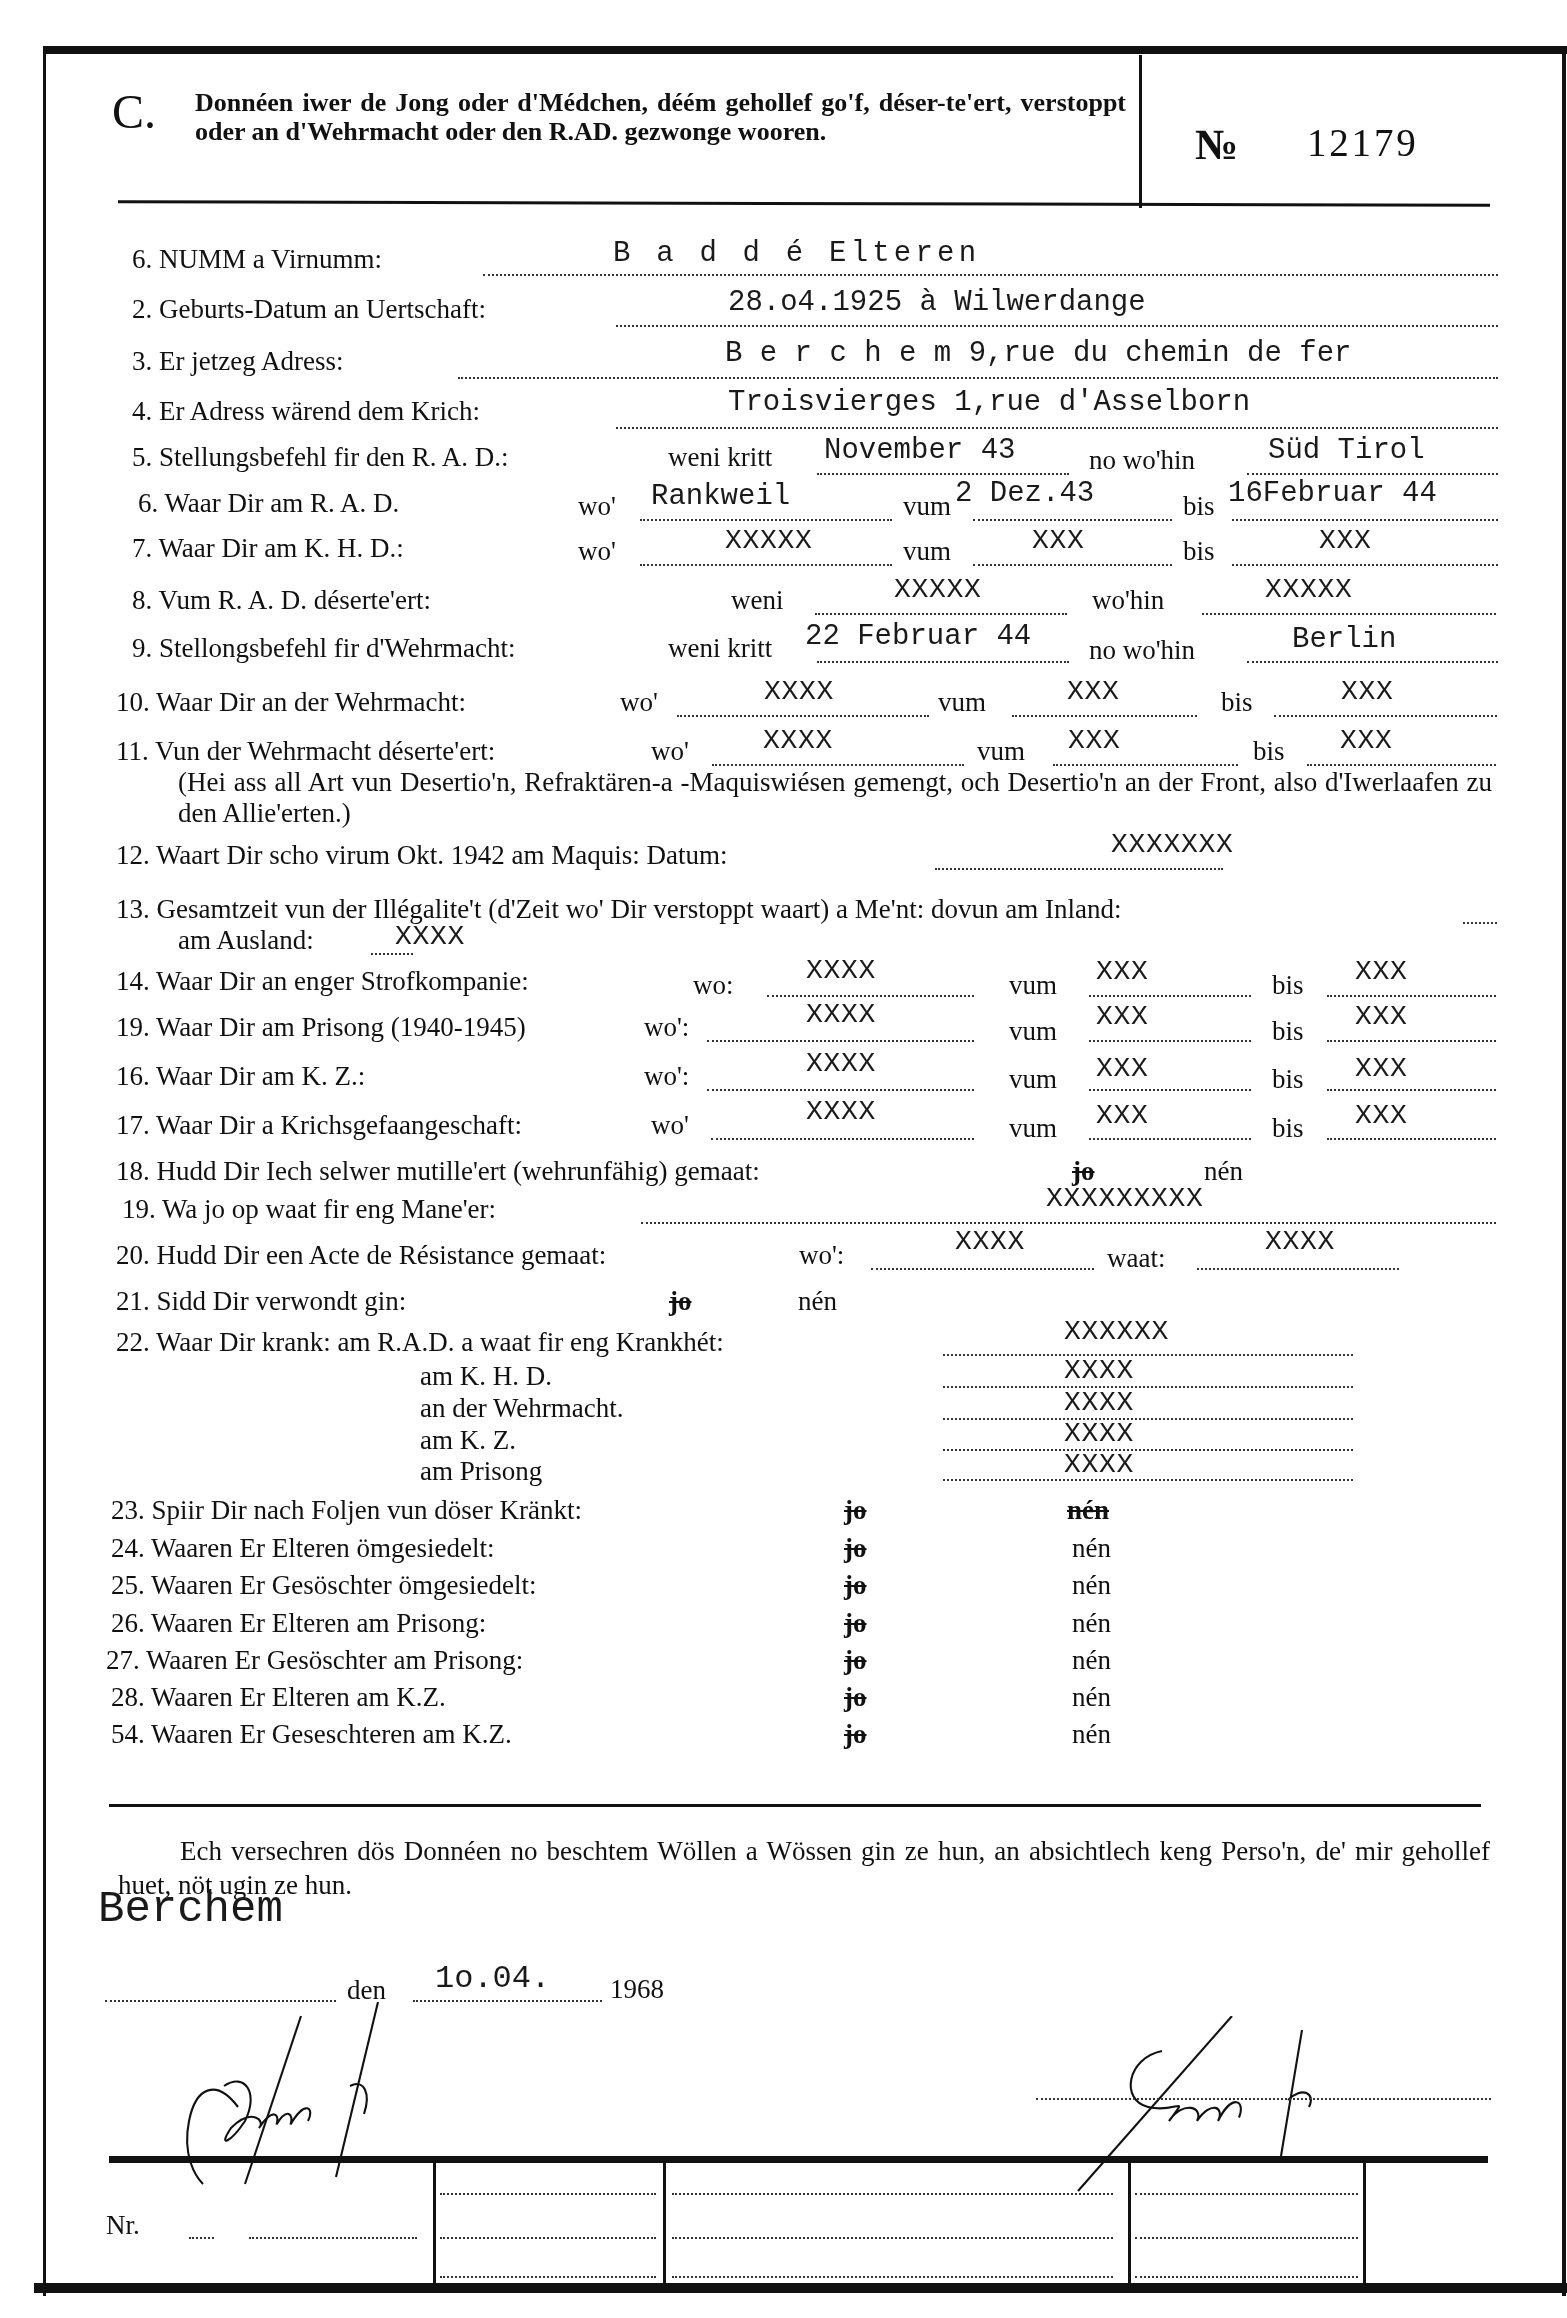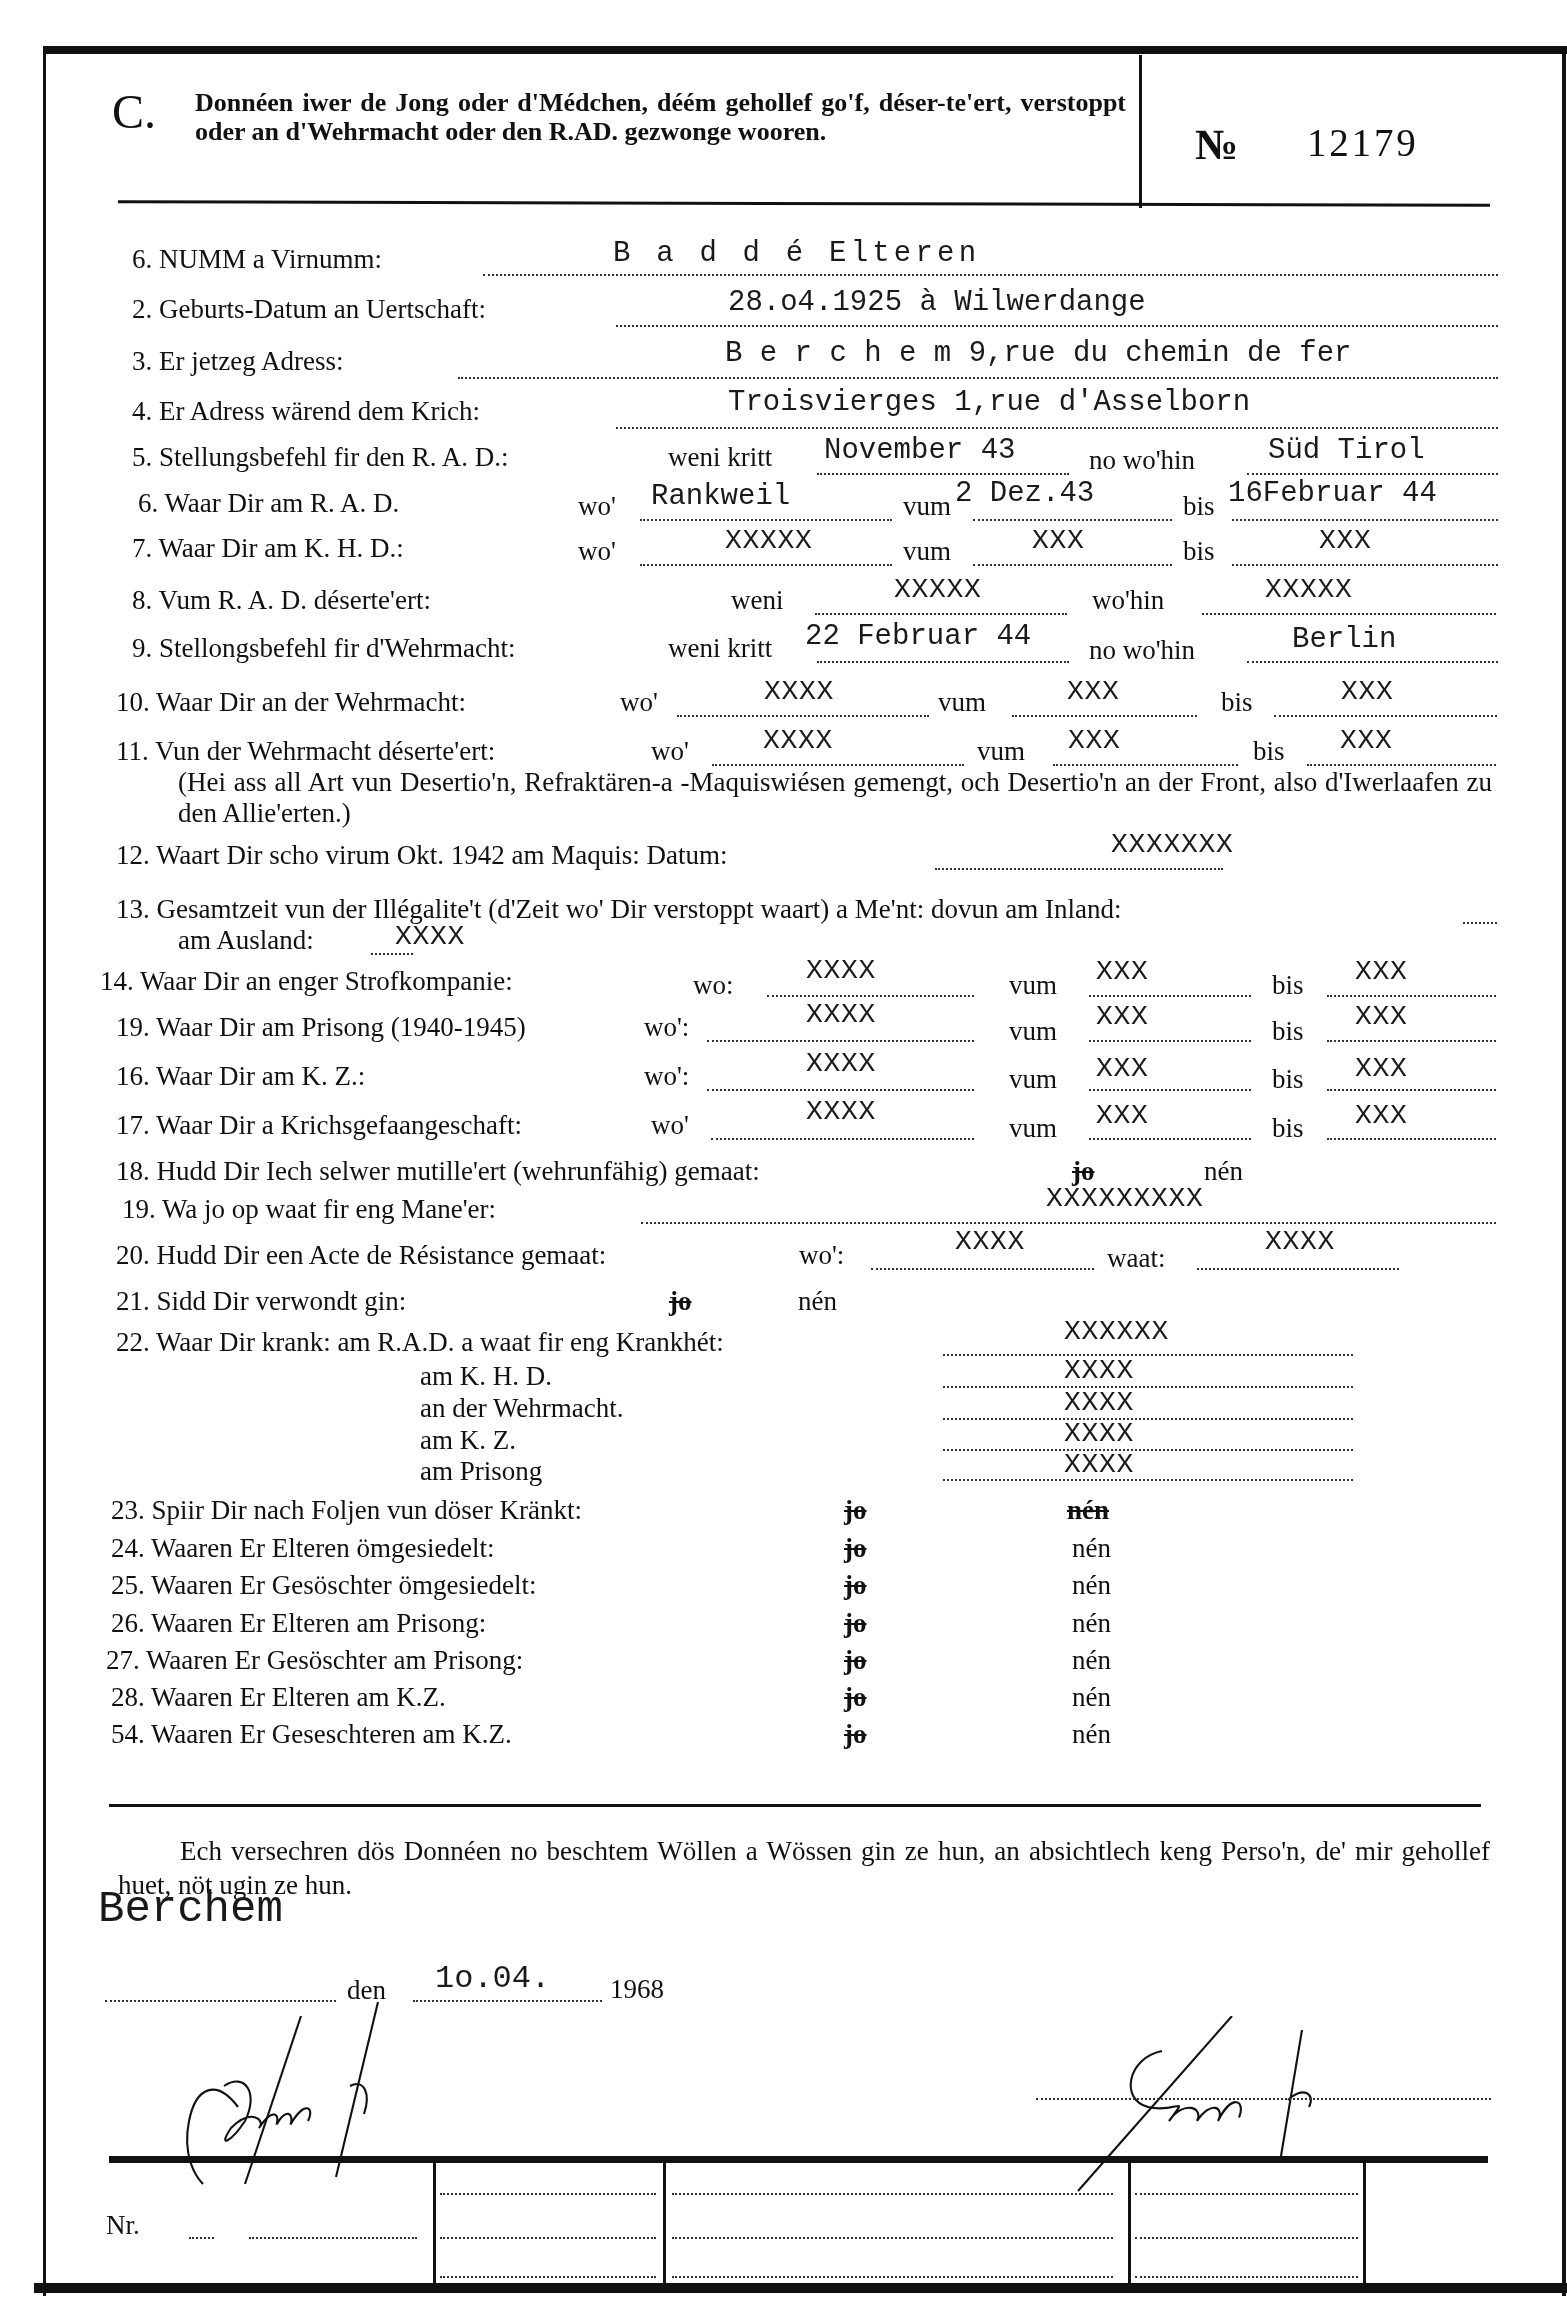--- a/index.html
+++ b/index.html
@@ -131,21 +131,21 @@
 <div class="abs serif row" style="left:116px;top:840px">12. Waart Dir scho virum Okt. 1942 am Maquis: Datum:</div>
 <div class="dots" style="left:935px;top:868px;width:288px"></div>
 <div class="val mono val-x" style="left:1111px;top:829px">XXXXXXX</div>
 
 <div class="abs serif row" style="left:116px;top:894px">13. Gesamtzeit vun der Illégalite't (d'Zeit wo' Dir verstoppt waart) a Me'nt: dovun am Inland:</div>
 <div class="dots" style="left:1463px;top:922px;width:34px"></div>
 <div class="abs serif row" style="left:178px;top:925px">am Ausland:</div>
 <div class="dots" style="left:371px;top:953px;width:42px"></div>
 <div class="val mono val-x" style="left:395px;top:921px">XXXX</div>
 
-<div class="abs serif row" style="left:100px;top:966px">14. Waar Dir an enger Strofkompanie:</div>
+<div class="abs serif row" style="left:116px;top:966px">14. Waar Dir an enger Strofkompanie:</div>
 <div class="abs serif row" style="left:693px;top:970px">wo:</div>
 <div class="dots" style="left:767px;top:995px;width:207px"></div>
 <div class="val mono val-x" style="left:806px;top:955px">XXXX</div>
 <div class="abs serif row" style="left:1009px;top:970px">vum</div>
 <div class="dots" style="left:1089px;top:995px;width:162px"></div>
 <div class="val mono val-x" style="left:1096px;top:956px">XXX</div>
 <div class="abs serif row" style="left:1272px;top:970px">bis</div>
 <div class="dots" style="left:1327px;top:995px;width:169px"></div>
 <div class="val mono val-x" style="left:1355px;top:956px">XXX</div>
 

